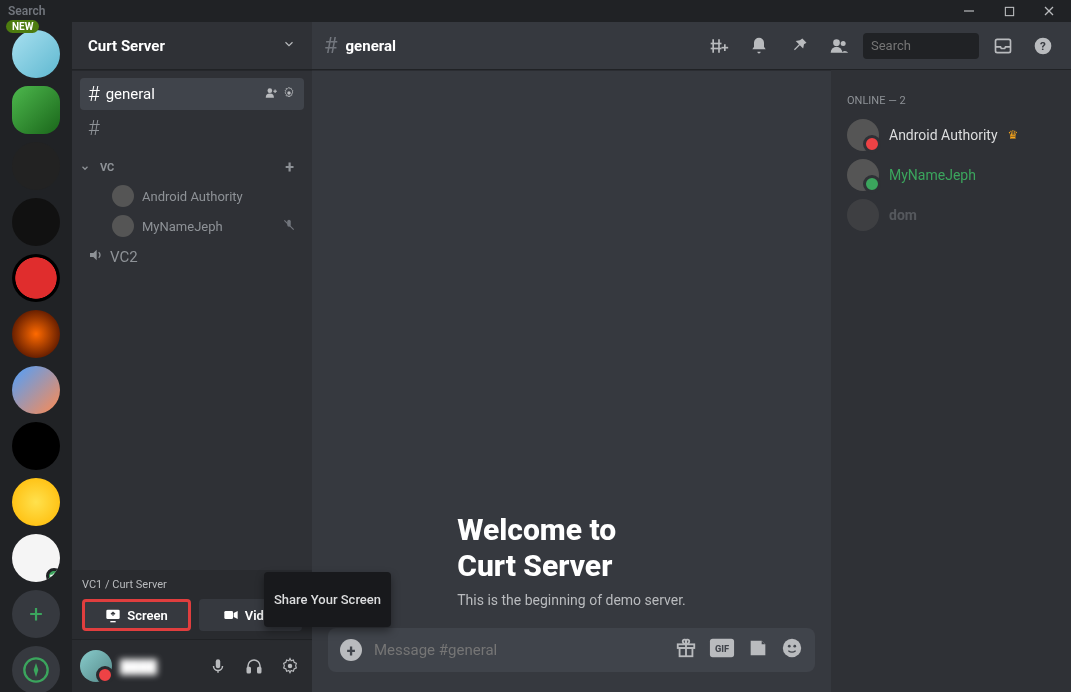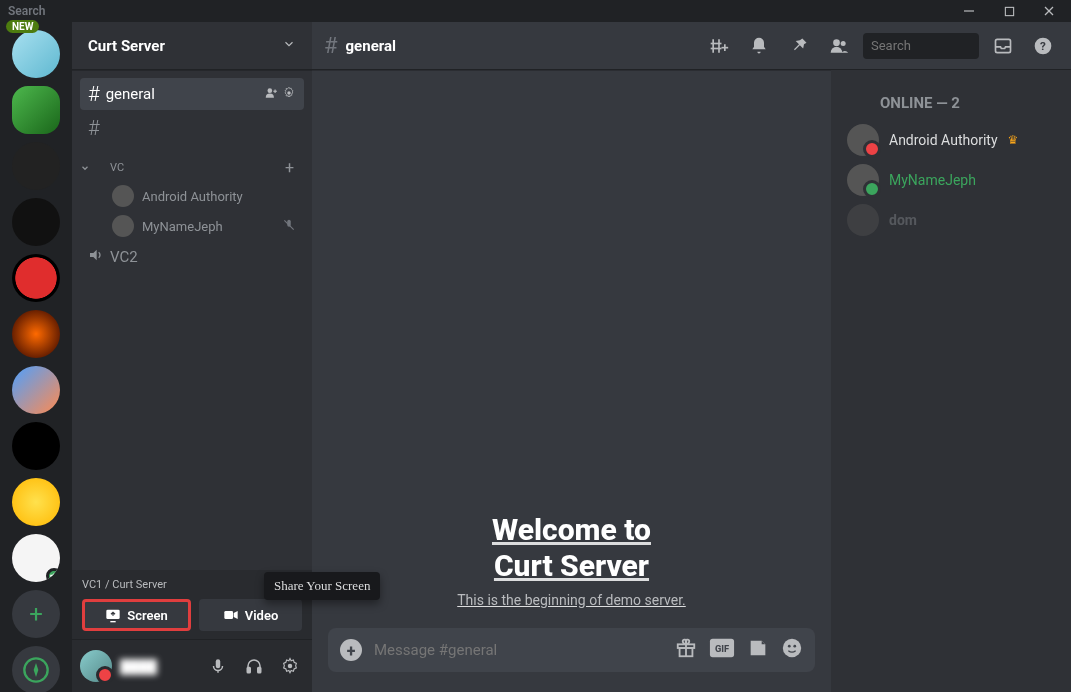--- a/index.html
+++ b/index.html
@@ -29,34 +29,34 @@
 .server-name { font-weight: 700; font-size: 15px; color: #fff; }
 .header-chevron { color: #b9bbbe; }
 
 .channels-scroll { flex: 1; padding: 8px 8px 0 8px; overflow-y: auto; }
 .channel-item { display: flex; align-items: center; gap: 6px; height: 32px; border-radius: 4px; padding: 0 8px; color: #8e9297; cursor: pointer; margin-bottom: 2px; }
 .channel-item.active { background: #40444b; color: #fff; }
 .channel-item .hash { font-size: 20px; font-weight: 300; }
 .channel-item .name { flex: 1; font-size: 15px; }
 .channel-item .chan-icons { display: flex; gap: 4px; color: #b9bbbe; font-size: 12px; }
 .channel-item.active .chan-icons { display:flex; }
-.category { display: flex; align-items: center; gap: 20px; color: #8e9297; font-size: 11px; font-weight: 400; text-transform: uppercase; padding: 12px 4px 4px 0; cursor: pointer; }
+.category { display: flex; align-items: center; gap: 10px; color: #8e9297; font-size: 11px; font-weight: 700; text-transform: uppercase; padding: 12px 4px 4px 0; cursor: pointer; }
 .category .plus { margin-left: auto; font-size: 16px; margin-right: 6px; }
 .voice-user { display: flex; align-items: center; gap: 8px; padding: 2px 8px 2px 32px; color: #8e9297; font-size: 13px; height: 30px; }
 .voice-user .av { width: 22px; height: 22px; border-radius: 50%; background: #555; }
 .voice-user .mute-ic { margin-left: auto; width:14px; color:#72767d; }
 
 
 .voice-panel { background: #292b2f; padding: 8px 10px; border-bottom: 1px solid #202225; position: relative; }
 .voice-status { display: flex; align-items: center; gap: 4px; }
 .vs-label { color: #3ba55d; font-size: 13px; font-weight: 600; display:flex; align-items:center; gap:4px;}
 .vs-sub { color: #b9bbbe; font-size: 11px; }
 .voice-btn-row { display: flex; gap: 8px; margin-top: 8px; }
 .voice-btn { flex: 1; background: #36393f; border: none; border-radius: 4px; color: #fff; font-size: 13px; font-weight: 600; display: flex; align-items: center; justify-content: center; gap: 6px; height: 32px; cursor: pointer; }
-.tooltip { position: absolute; background: #18191c; color: #dcddde; padding: 6px 10px; border-radius: 4px; font-size: 13px; font-weight: 500; white-space: nowrap; box-shadow: 0 4px 8px rgba(0,0,0,.4); font-family: Liberation Serif, serif; }
+.tooltip { position: absolute; background: #18191c; color: #dcddde; padding: 20px 10px; border-radius: 4px; font-size: 13px; font-weight: 500; white-space: nowrap; box-shadow: 0 4px 8px rgba(0,0,0,.4); }
 .red-box { border: 3px solid #e03e3e; }
 
 .user-panel { background: #292b2f; height: 52px; display: flex; align-items: center; padding: 0 8px; gap: 8px; }
 .user-av { width: 32px; height: 32px; border-radius: 50%; background: linear-gradient(135deg,#8cc,#588); position: relative; }
 .user-av::after{content:"";position:absolute;bottom:-2px;right:-2px;width:12px;height:12px;border-radius:50%;background:#ed4245;border:3px solid #292b2f;}
 .user-name-blk { flex: 1; }
 .user-name-blk .un { font-size: 13px; font-weight: 600; color: #fff; filter: blur(3px); }
 .user-panel .ctrl { color: #b9bbbe; width: 28px; display:flex; justify-content:center; cursor:pointer; }
 
 
@@ -64,33 +64,33 @@
 .chat-header { height: 48px; display: flex; align-items: center; padding: 0 12px; gap: 8px; border-bottom: 1px solid #202225; box-shadow: 0 1px 0 rgba(0,0,0,.2); }
 .chat-header .hash { color: #72767d; font-size: 22px; }
 .chat-header .title { color: #fff; font-weight: 700; font-size: 15px; flex: 1; }
 .chat-header .hicon { color: #b9bbbe; width: 32px; display:flex; justify-content:center; cursor:pointer; }
 .search-box { background: #202225; border-radius: 4px; height: 26px; width: 116px; display: flex; align-items: center; padding: 0 8px; color: #72767d; gap:6px; }
 .search-box input { background:transparent; border:none; outline:none; color:#dcddde; font-size:13px; flex:1; }
 
 .chat-body { flex: 1; display: flex; min-height: 0; }
 .messages { flex: 1; display: flex; flex-direction: column; }
 .msg-scroll { flex: 1; display: flex; align-items: flex-end; justify-content: center; }
-.welcome { text-align: center; padding-bottom: 20px; text-decoration: underline; }
+.welcome { text-align: left; padding-bottom: 20px; }
 .welcome h1 { font-size: 30px; font-weight: 800; color: #fff; line-height: 1.2; }
 .welcome p { color: #b9bbbe; font-size: 14px; margin-top: 8px; }
 
 .composer { padding: 0 16px 20px 16px; }
 .composer-inner { background: #40444b; border-radius: 8px; height: 44px; display: flex; align-items: center; padding: 0 12px; gap: 12px; }
 .composer-inner .add { width: 22px; height: 22px; border-radius: 50%; background: #b9bbbe; color: #40444b; display: flex; align-items: center; justify-content: center; font-weight: 800; }
 .composer-inner input { flex: 1; background: transparent; border: none; outline: none; color: #dcddde; font-size: 15px; }
 .composer-inner .cicn { color: #b9bbbe; cursor:pointer; }
 
 
 .members { width: 240px; background: #2f3136; padding: 16px 8px; }
-.mem-cat { color: #8e9297; font-size: 15px; font-weight: 700; text-transform: uppercase; padding: 8px; margin-left: 33px; }
+.mem-cat { color: #8e9297; font-size: 11px; font-weight: 400; text-transform: uppercase; padding: 8px; }
 .mem-item { display: flex; align-items: center; gap: 10px; padding: 4px 8px; height: 40px; border-radius:4px; cursor:pointer; }
 .mem-item .mav { width: 32px; height: 32px; border-radius: 50%; background: #555; position: relative; }
 .mem-item .mav.online::after { content:""; position:absolute; bottom:-2px; right:-2px; width:12px; height:12px; border-radius:50%; background:#3ba55d; border:3px solid #2f3136; }
 .mem-item .mav.dnd::after { content:""; position:absolute; bottom:-2px; right:-2px; width:12px; height:12px; border-radius:50%; background:#ed4245; border:3px solid #2f3136; }
 .mem-item .mname { font-size: 14px; }
 .mem-item.offline { opacity: .4; font-weight: bold; }
 .crown { color: #faa61a; font-size: 12px; }
 </style>
 </head>
 <body>

